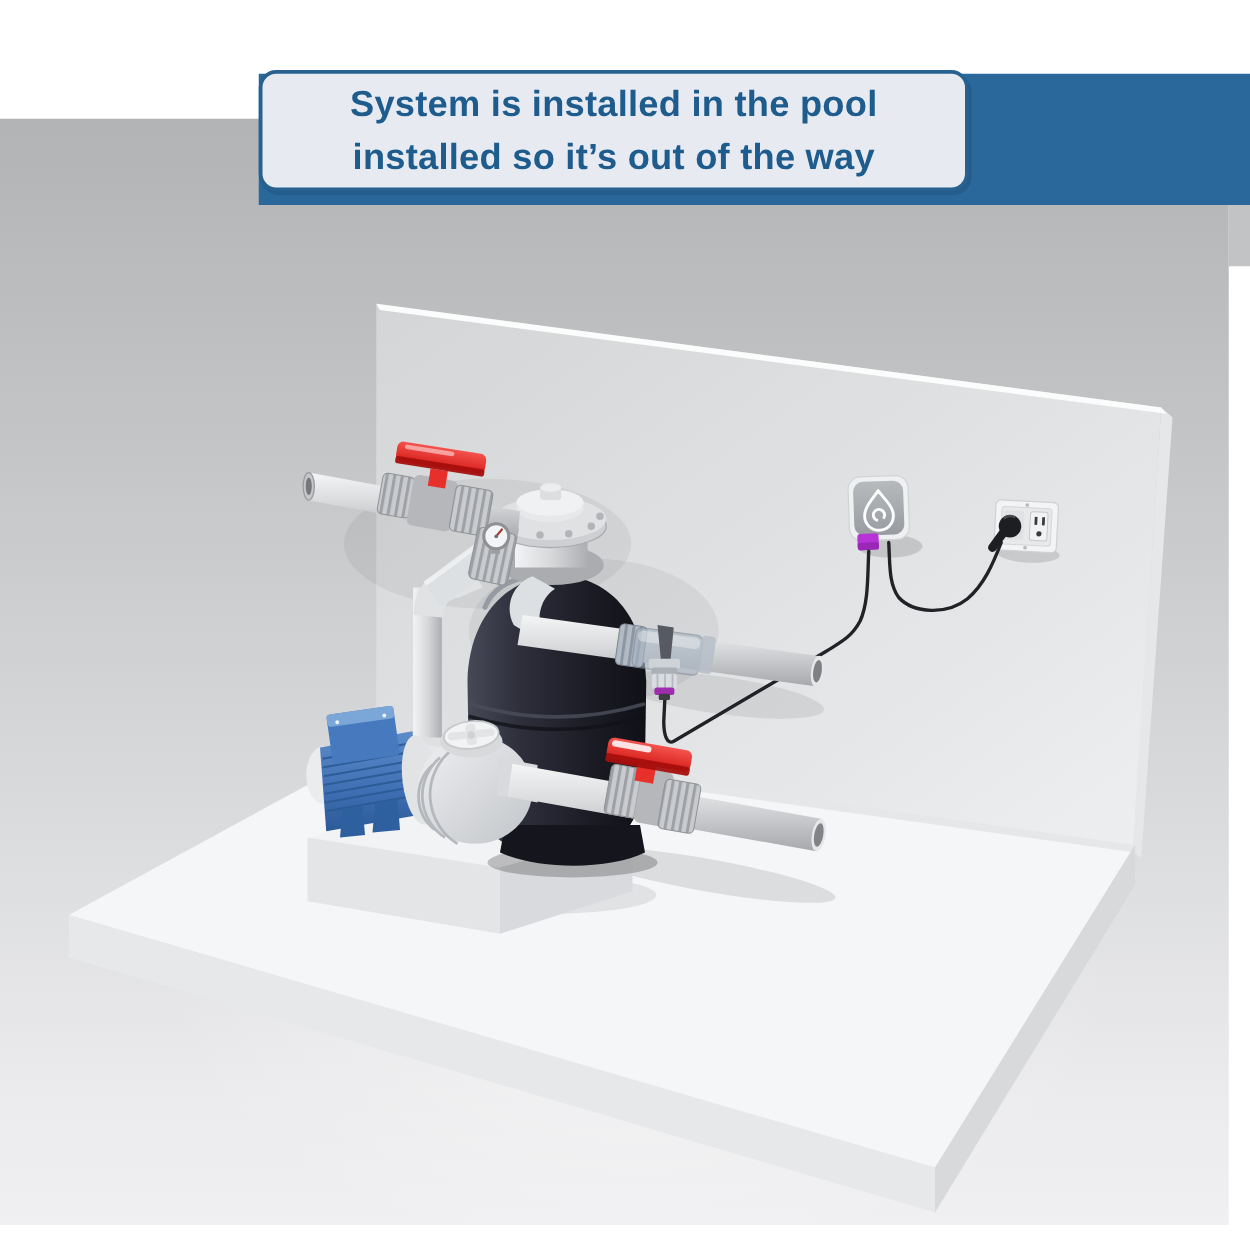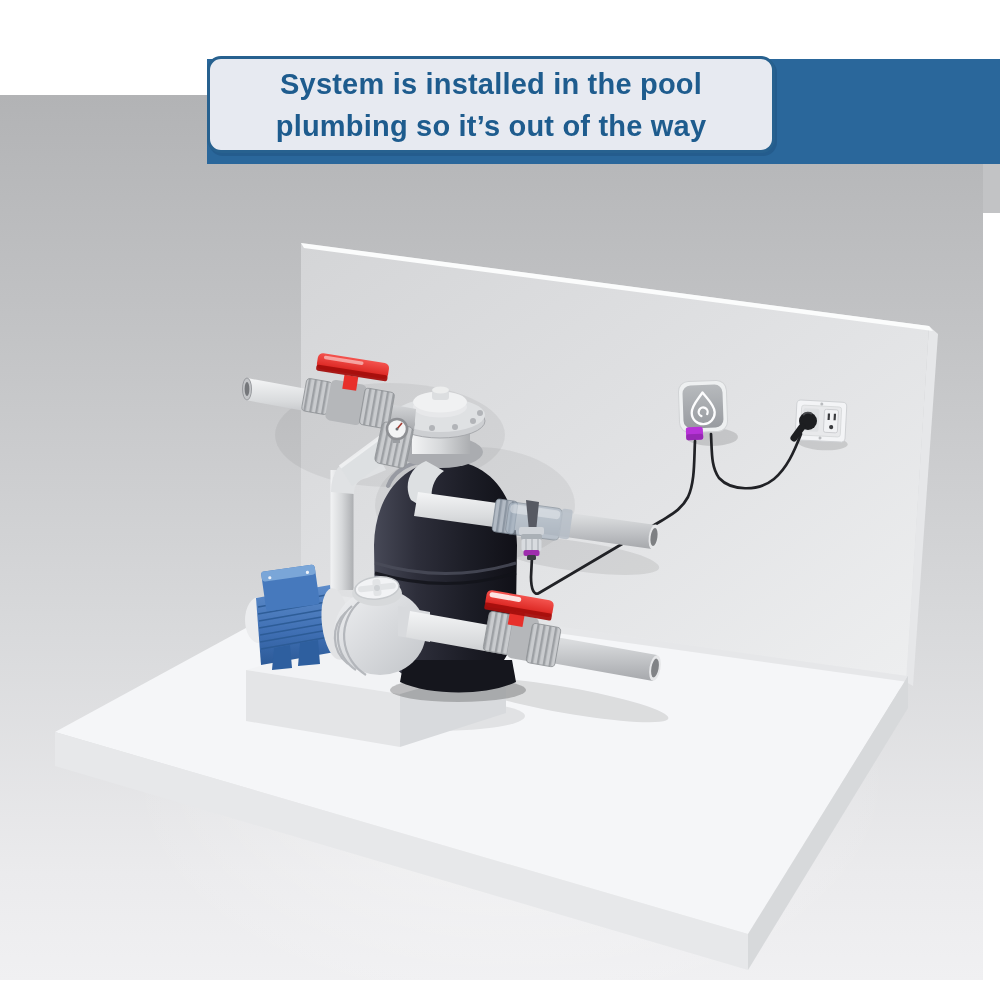--- a/index.html
+++ b/index.html
@@ -299,15 +299,15 @@
         <rect x="484" y="595" width="68" height="17" rx="5" fill="url(#redGrad)"></rect>
         <rect x="484" y="608" width="68" height="7" rx="2" opacity="0.95" fill="#a50f0d"></rect>
         <rect x="487" y="597" width="32" height="5" rx="2.4" fill="#ffffff" opacity="0.85"></rect>
       </g>
     </g>
   </svg>
 
   <div id="banner-strip" style="background: rgb(42, 103, 155);"></div>
   <div id="caption-card" style="background: rgb(231, 234, 241); border-color: rgb(39, 97, 143); color: rgb(30, 92, 142);">
     <div>System is installed in the pool</div>
-    <div>plumbing so it’s out of the way</div>
+    <div>installed so it’s out of the way</div>
   </div>
 </div>
 
 </body></html>

